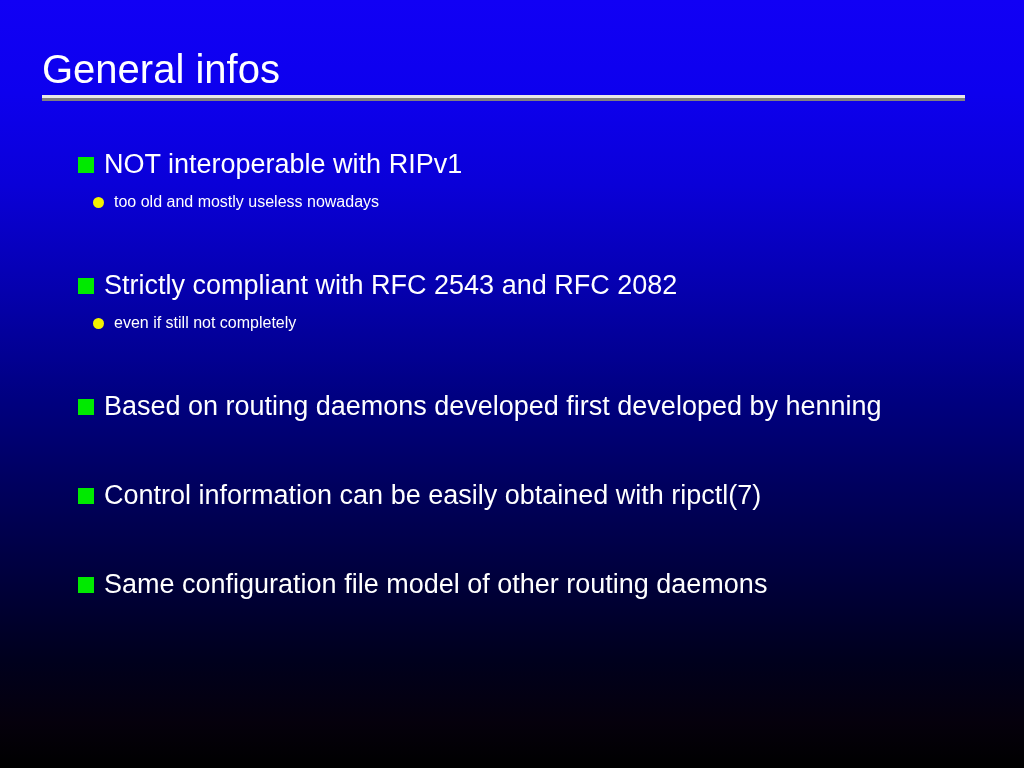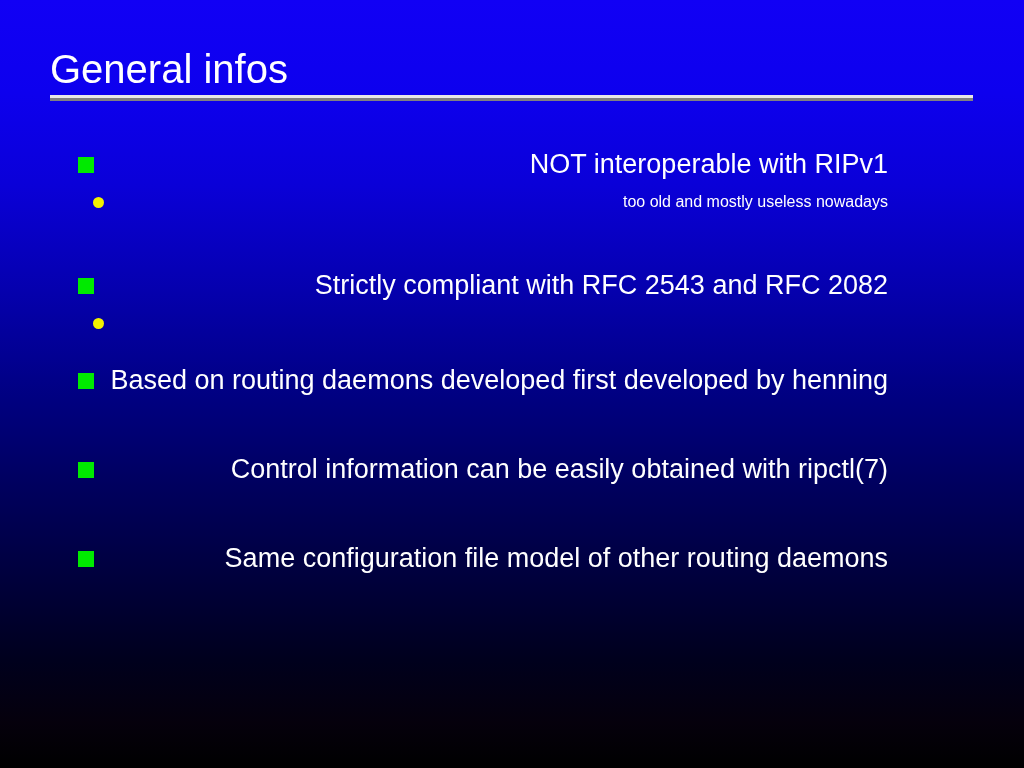--- a/index.html
+++ b/index.html
@@ -25,21 +25,21 @@
         #00001d 86%,
         #05000c 94%,
         #000000 100%);
     font-family: "Liberation Sans", "DejaVu Sans", sans-serif;
     -webkit-font-smoothing: none;
   }
 
   
   #title-block {
     position: absolute;
-    left: 50px;
+    left: 42px;
     top: 46px;
     width: 924px;
   }
   #slide-title {
     color: #ffffff;
     font-size: 40px;
     font-weight: 400;
     line-height: 46px;
     letter-spacing: 0px;
     white-space: pre;
@@ -52,21 +52,20 @@
     border-bottom: 3px solid #808080;
     box-sizing: border-box;
   }
 
   
   #body {
     position: absolute;
     left: 0;
     top: 140px;
     width: 928px;
-    text-align: right;
   }
   .bullet-group {
     position: relative;
   }
   .bullet-l1 {
     position: relative;
     padding-left: 104px;
     padding-right: 40px;
     min-height: 40px;
     color: #ffffff;
@@ -129,20 +128,21 @@
 
     <div class="gap-after-sub"></div>
 
     <div class="bullet-group">
       <div class="bullet-l1">
         <span class="marker"></span>
         <span>Strictly compliant with RFC 2543 and RFC 2082</span>
       </div>
       <div class="bullet-l2">
         <span class="marker"></span>
+        <span>even if still not completely</span>
       </div>
     </div>
 
     <div class="gap-after-sub"></div>
 
     <div class="bullet-group">
       <div class="bullet-l1">
         <span class="marker"></span>
         <span>Based on routing daemons developed first developed by henning</span>
       </div>

